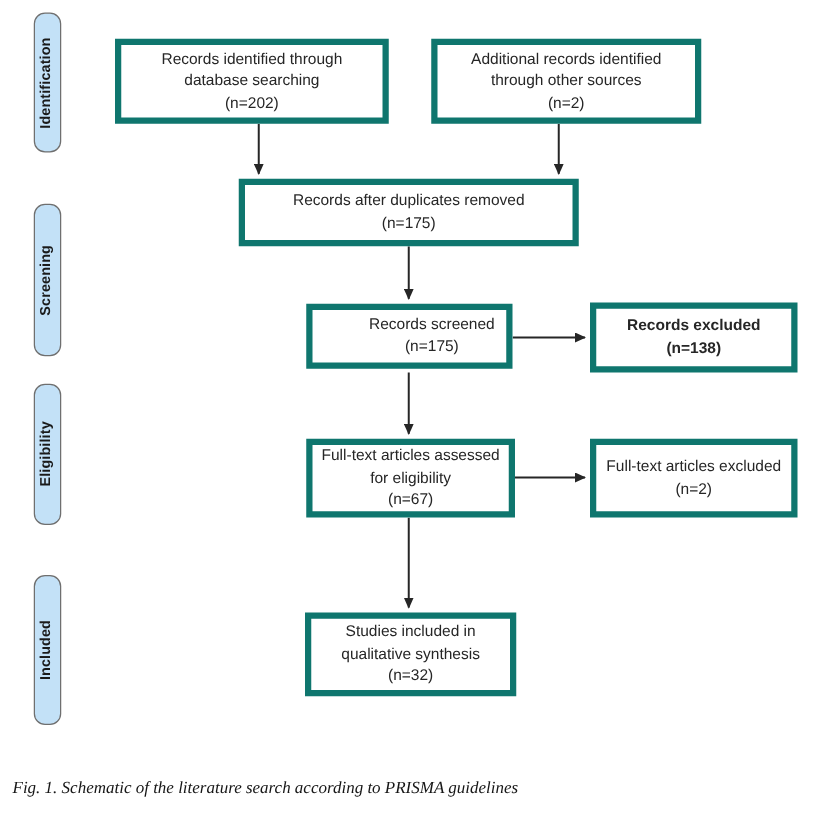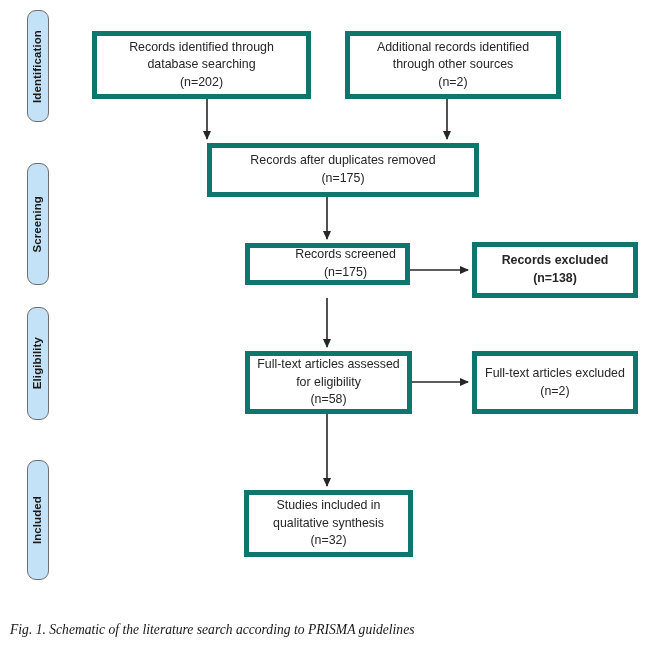--- a/index.html
+++ b/index.html
@@ -139,39 +139,39 @@
 database searching
 (n=202)</span>
   </div>
 
   <div class="flow-box" style="left:345px; top:31px; width:216px; height:68px;">
     <span class="box-text">Additional records identified
 through other sources
 (n=2)</span>
   </div>
 
-  <div class="flow-box" style="left:191px; top:143px; width:272px; height:54px;margin-left:16px;">
+  <div class="flow-box" style="left:191px; top:143px; width:272px; height:54px;">
     <span class="box-text">Records after duplicates removed
 (n=175)</span>
   </div>
 
-  <div class="flow-box" style="left:245px; top:243px; width:165px; height:42px;padding-left:36px;">
+  <div class="flow-box" style="left:245px; top:243px; width:165px; height:52px;padding-left:36px;">
     <span class="box-text">Records screened
 (n=175)</span>
   </div>
 
   <div class="flow-box" style="left:472px; top:242px; width:166px; height:56px;font-weight:bold;">
     <span class="box-text">Records excluded
 (n=138)</span>
   </div>
 
   <div class="flow-box" style="left:245px; top:351px; width:167px; height:63px;">
     <span class="box-text">Full-text articles assessed
 for eligibility
-(n=58)</span>
+(n=67)</span>
   </div>
 
   <div class="flow-box" style="left:472px; top:351px; width:166px; height:63px;">
     <span class="box-text">Full-text articles excluded
 (n=2)</span>
   </div>
 
   <div class="flow-box" style="left:244px; top:490px; width:169px; height:67px;">
     <span class="box-text">Studies included in
 qualitative synthesis

